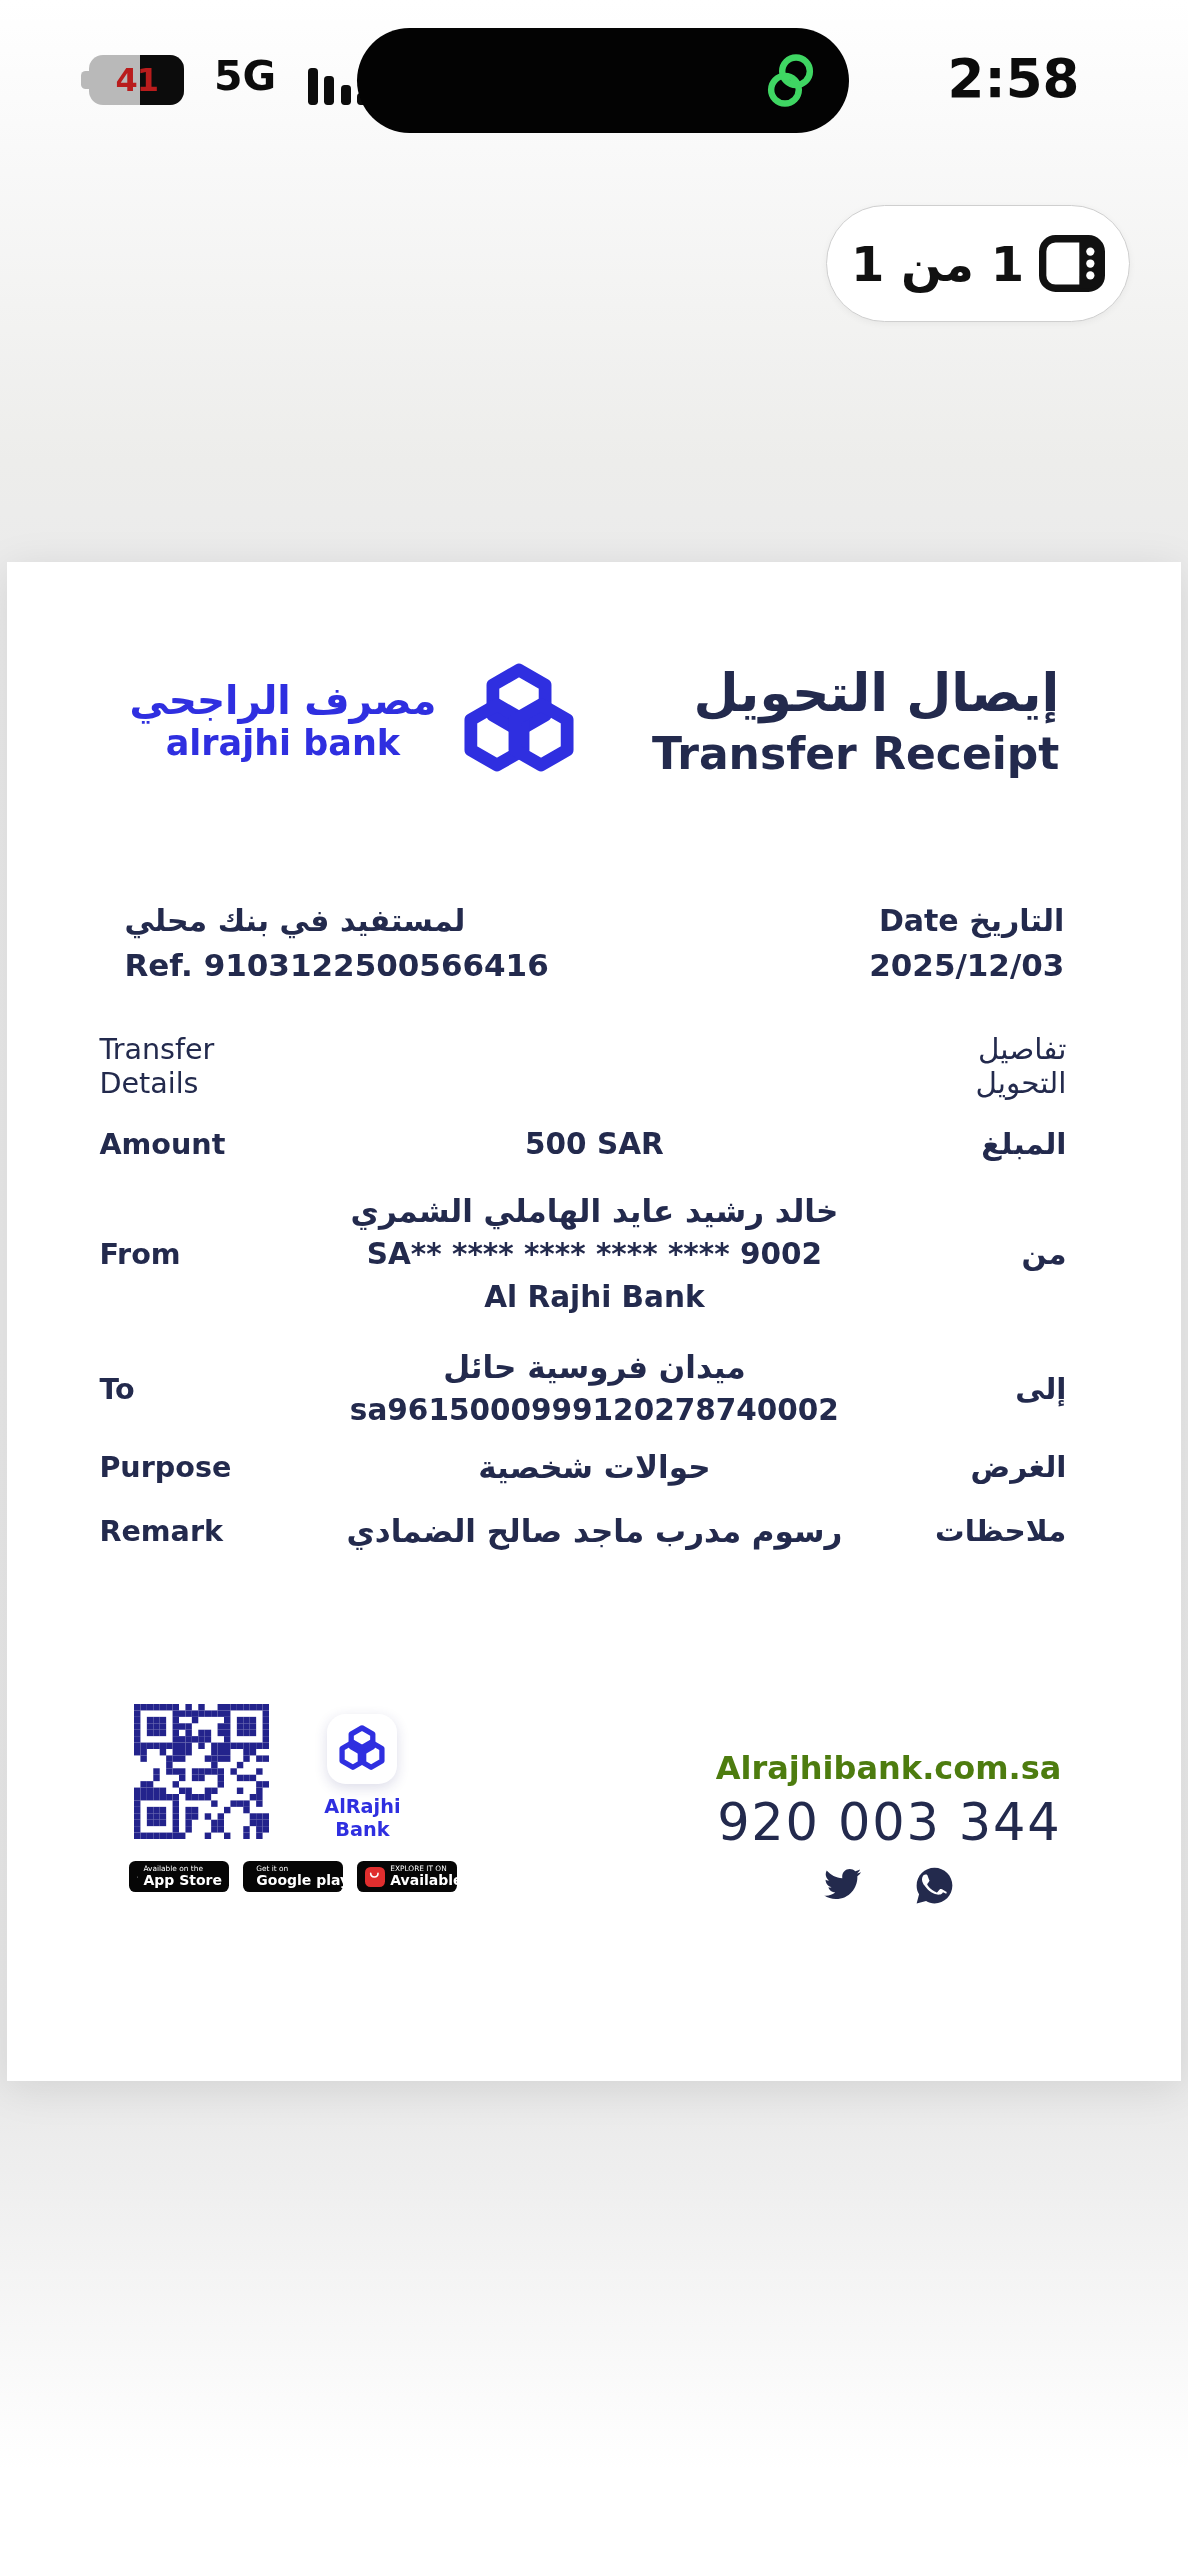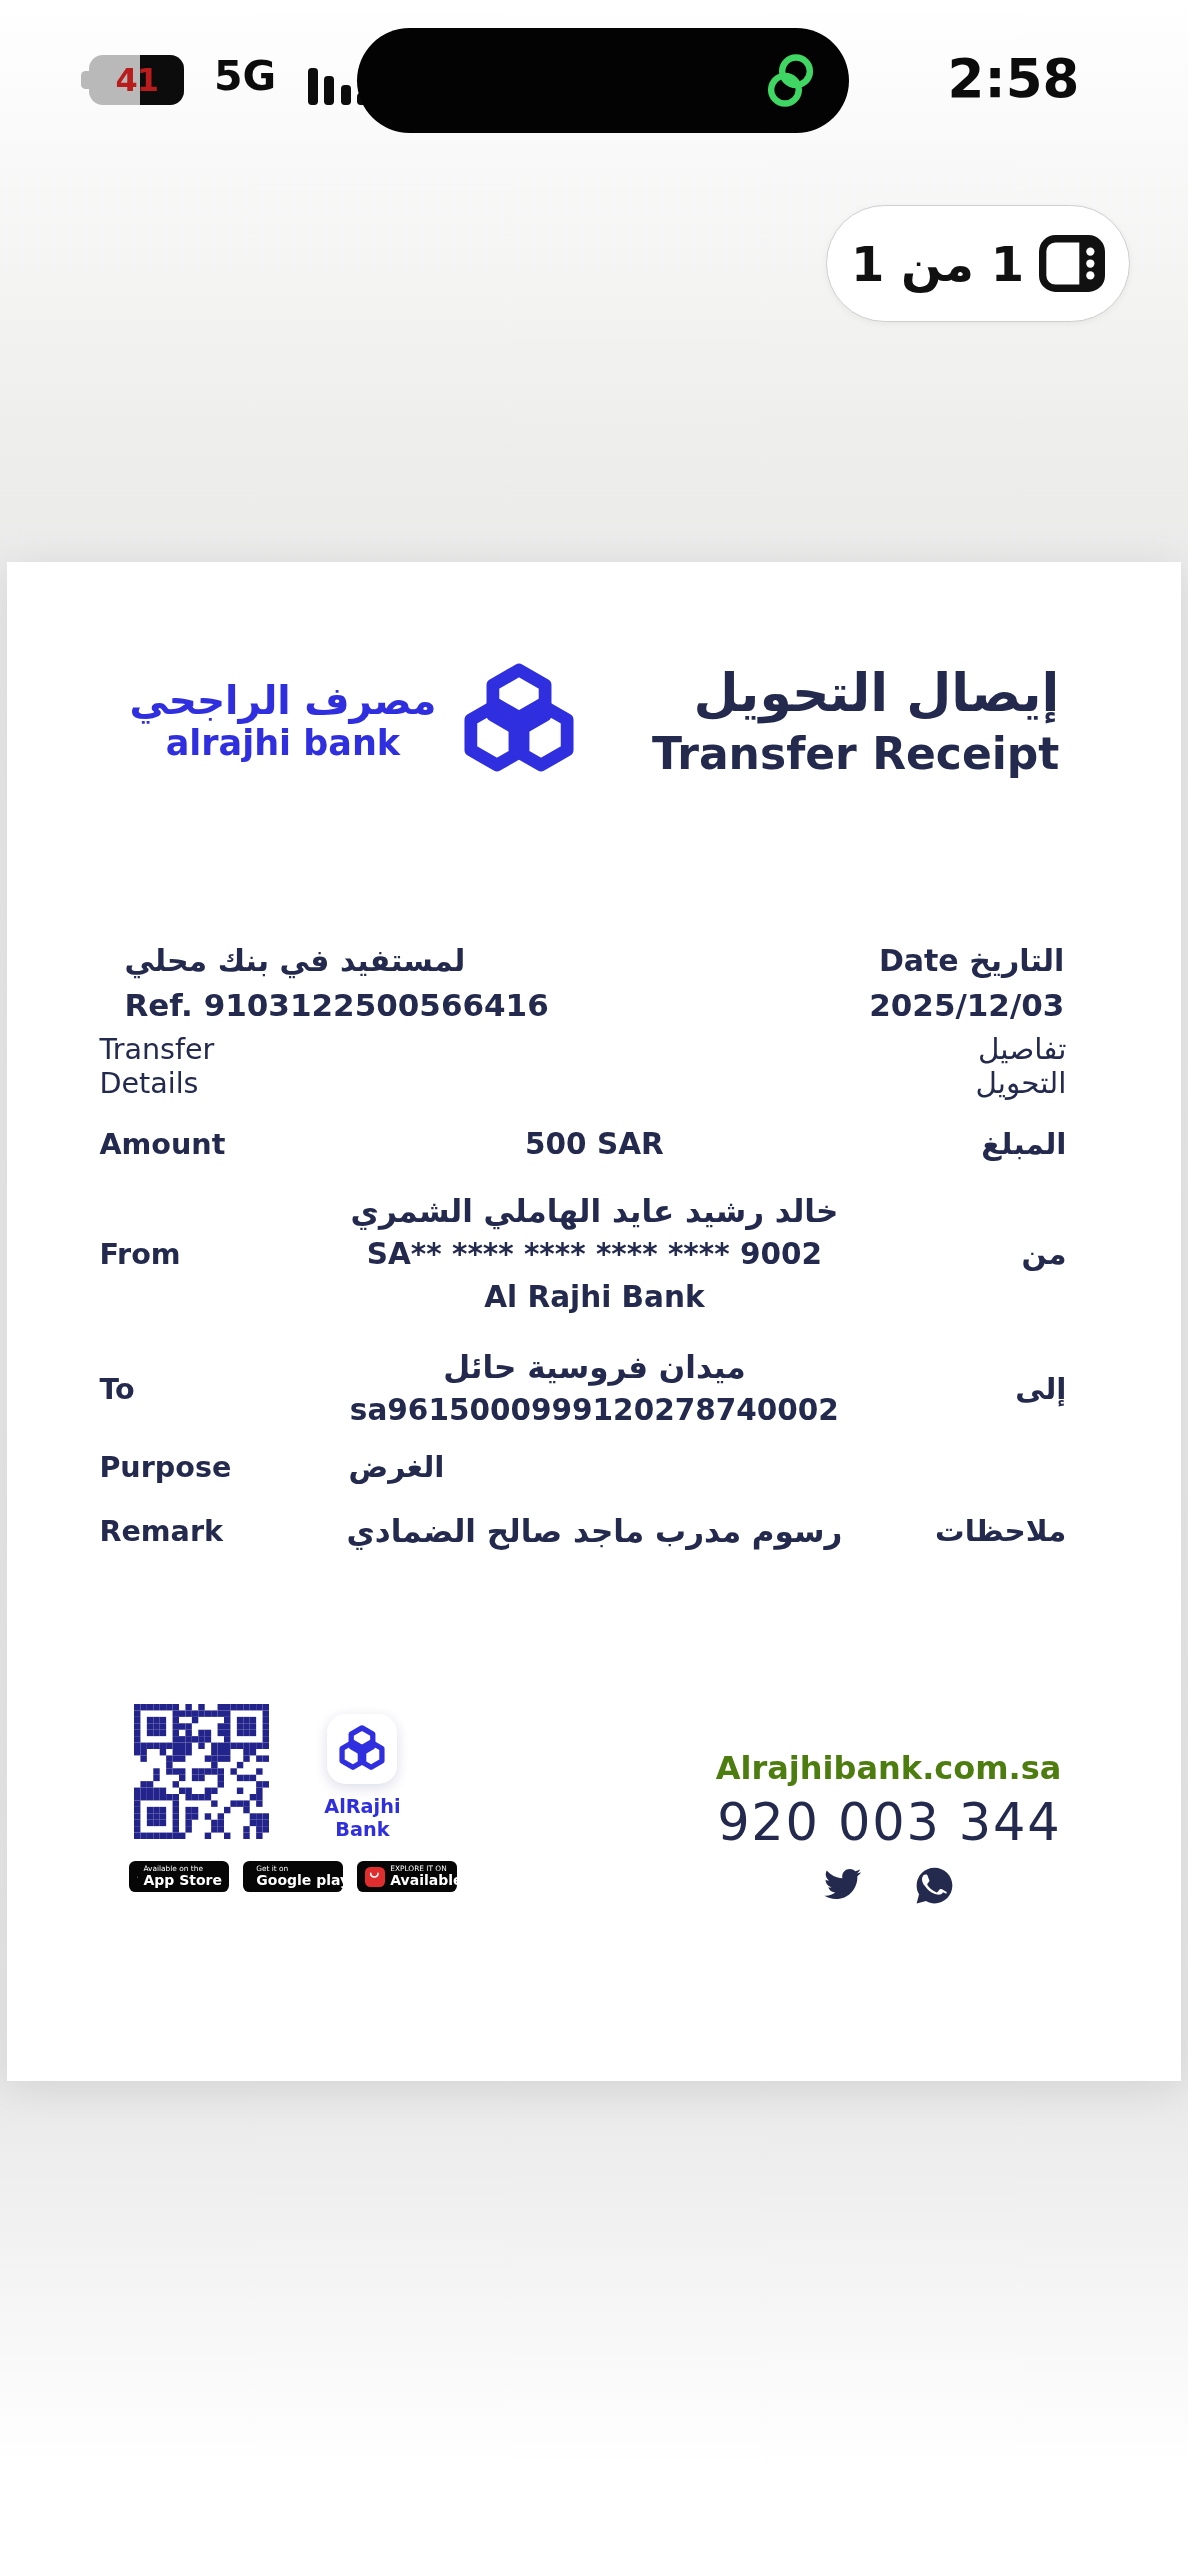--- a/index.html
+++ b/index.html
@@ -33,21 +33,21 @@
           box-shadow:0 7.4px 41px rgba(0,0,0,.10); }
   .hdr { position:absolute; top:100px; left:122px; right:122px; display:flex; justify-content:space-between; align-items:center; }
   .logogrp { display:flex; align-items:center; gap:24px; }
   .logotxt { text-align:center; color:#2f2fe0; }
   .logotxt .ar { font-size:39px; font-weight:bold; direction:rtl; line-height:1.15; }
   .logotxt .en { font-size:35px; font-weight:bold; letter-spacing:0px; line-height:1.1; }
   .emblem { width:118px; height:116px; }
   .titlegrp { text-align:right; }
   .titlegrp .t-ar { font-size:52px; font-weight:bold; direction:rtl; line-height:1.2; }
   .titlegrp .t-en { font-size:44px; font-weight:800; margin-top:3.7px; }
-  .dateblk { position:absolute; top:341px; left:117px; right:117px; display:flex; justify-content:space-between;margin-top:40px; }
+  .dateblk { position:absolute; top:341px; left:117px; right:117px; display:flex; justify-content:space-between; }
   .dateblk .lft { text-align:left; }
   .dateblk .lft .note { font-size:30px; font-weight:600; direction:rtl; text-align:left; }
   .dateblk .lft .ref { font-size:31px; font-weight:600; margin-top:9.2px; }
   .dateblk .rgt { text-align:right; }
   .dateblk .rgt .dl { font-size:30px; font-weight:bold; direction:rtl; }
   .dateblk .rgt .dv { font-size:31px; font-weight:bold; margin-top:9.2px; }
   .row { position:absolute; left:0; right:0; display:flex; align-items:center; }
   .lbl-en { flex:0 0 276px; padding-left:92px; text-align:left; font-size:28.6px; font-weight:bold; }
   .lbl-ar { flex:0 0 276px; padding-right:115px; text-align:right; font-size:29.5px; font-weight:bold; direction:rtl; }
   .val { flex:1; text-align:center; font-size:29.5px; font-weight:600; line-height:43px; }
@@ -176,20 +176,21 @@
     <div class="lbl-en">To</div>
     <div class="val">
       <div style="font-size:31px">ميدان فروسية حائل</div>
       <div>sa9615000999120278740002</div>
     </div>
     <div class="lbl-ar">إلى</div>
   </div>
 
   <div class="row r-purpose">
     <div class="lbl-en">Purpose</div>
+    <div class="val" style="font-size:31px">حوالات شخصية</div>
     <div class="lbl-ar">الغرض</div>
   </div>
 
   <div class="row r-remark">
     <div class="lbl-en">Remark</div>
     <div class="val" style="font-size:31px">رسوم مدرب ماجد صالح الضمادي</div>
     <div class="lbl-ar">ملاحظات</div>
   </div>
 
   <div class="qr"><svg viewBox="0 0 147 147" width="100%" height="100%" fill="#23238c" xmlns="http://www.w3.org/2000/svg">

